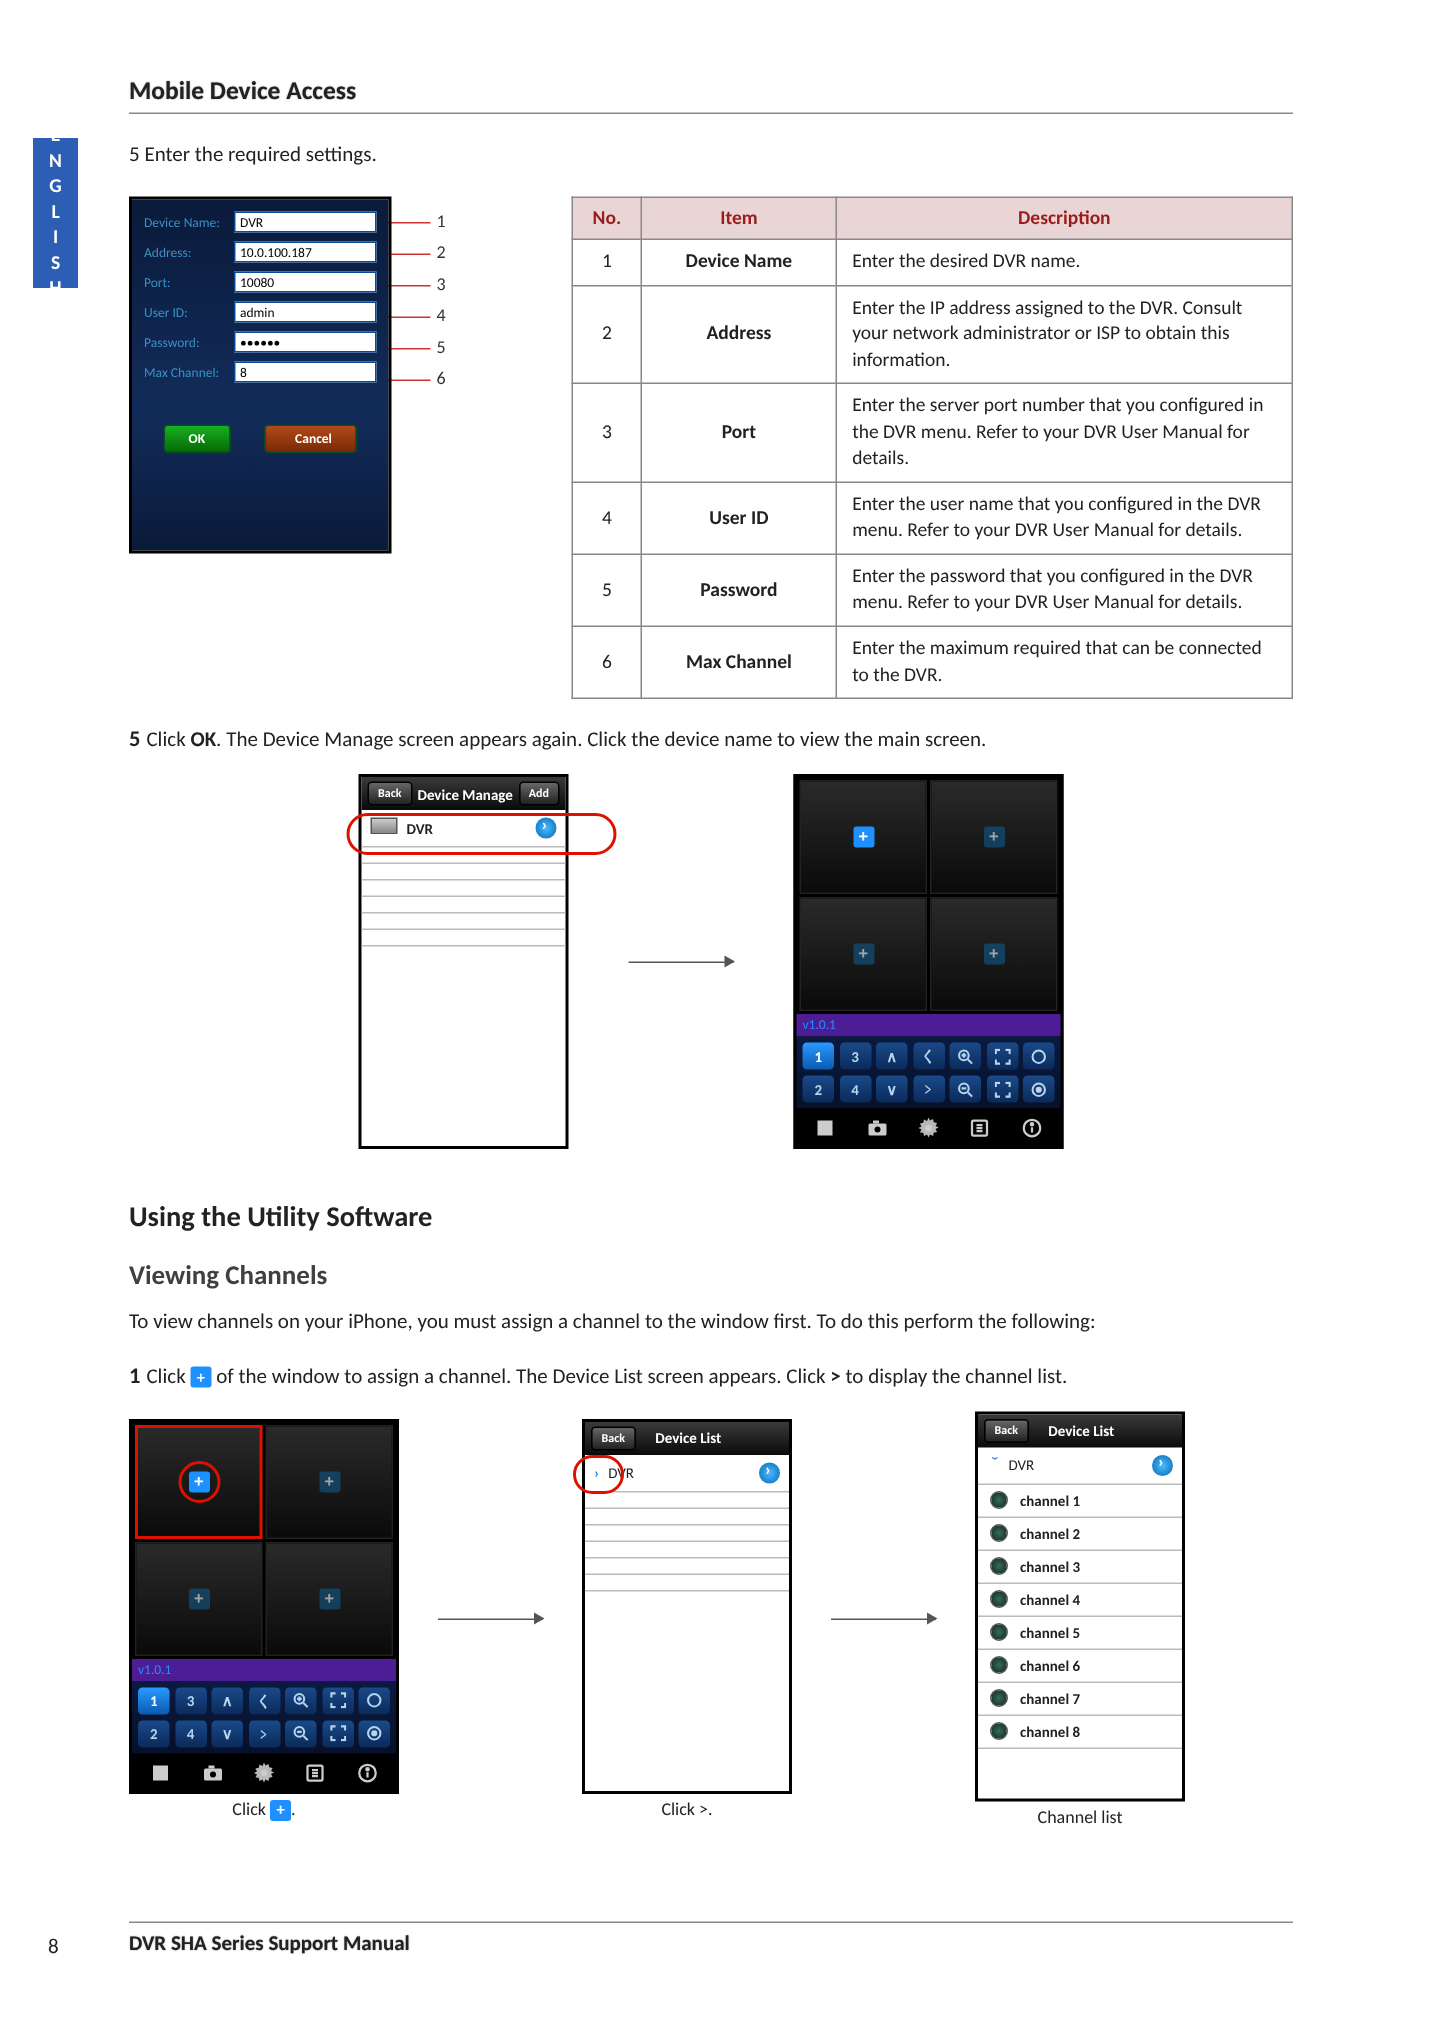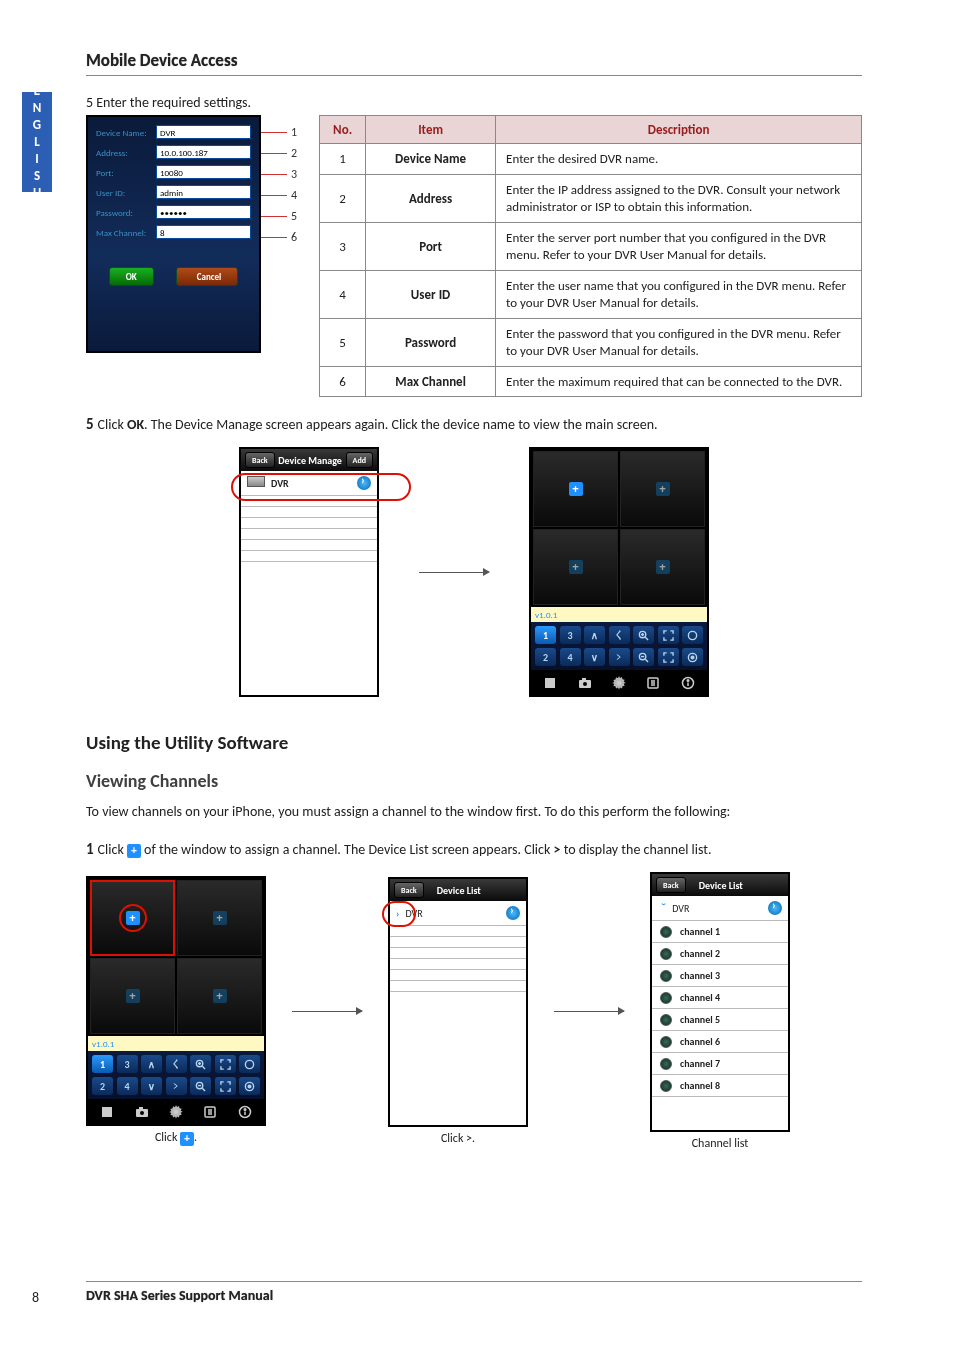--- a/index.html
+++ b/index.html
@@ -36,23 +36,23 @@
     top: 50px;
     width: 776px;
   }
   .section-head {
     font-weight: bold;
     font-size: 17px;
     text-shadow: 0 0 1px #888;
     margin-bottom: 4px;
   }
   .hr { height: 1px; background: #888; margin-bottom: 18px; }
-  .intro { font-size: 14px; margin-bottom: 4px; }
-
-  .top-row { display: flex; gap: 22px; }
+  .intro { font-size: 14px; margin-bottom: 20px; }
+
+  .top-row { display: flex; gap: 56px; }
 
   
   .phone-settings {
     width: 175px;
     height: 238px;
     background: linear-gradient(#0a1a3a,#122c5a 60%,#0a1a3a);
     border: 2px solid #000;
     padding: 8px;
     position: relative;
   }
@@ -100,20 +100,21 @@
     margin-left: -6px;
   }
   .callout-col .co { display:flex; align-items:center; gap:4px;}
   .callout-col .line { width: 32px; height:1px; background:#c33; display:inline-block;}
 
   
   table.deftable {
     border-collapse: collapse;
     width: 616px;
     font-size: 13px;
+    margin-left: 28px;
   }
   table.deftable th, table.deftable td {
     border: 1px solid #888;
     padding: 6px 10px;
     vertical-align: middle;
   }
   table.deftable th {
     background: #e9d5d5;
     color: #9a1c1c;
     text-align: center;
@@ -160,21 +161,21 @@
     background:#000; border:2px solid #000;
     display:flex; flex-direction:column;
     font-size:9px; color:#fff;
     position:relative;
   }
   .grid4 { flex:1; display:grid; grid-template-columns:1fr 1fr; grid-template-rows:1fr 1fr; gap:2px; background:#000; padding:2px;}
   .cell { background:linear-gradient(#2a2a2a,#0a0a0a); display:flex; align-items:center; justify-content:center; border:1px solid #222;}
   .cell.sel{ outline:2px solid #d10; outline-offset:-2px;}
   .plus { width:14px;height:14px; background:#1e90ff; color:#fff; display:flex;align-items:center;justify-content:center; font-weight:bold; font-size:12px; border-radius:2px;}
   .plus.dim{ background:#125a8a; opacity:.6;}
-  .version { color:#1e90ff; font-size:9px; padding:2px 4px; background:#fef9c3;}
+  .version { color:#1e90ff; font-size:9px; padding:2px 4px; background:#4c1d95;}
   .ctrl-rows { background:linear-gradient(#0a1a40,#06102a); padding:2px;}
   .ctrl-rows .r { display:flex; gap:3px; padding:2px 2px; justify-content:space-between;}
   .ctrl-rows .c {
     width:21px;height:18px;border-radius:3px;
     background:linear-gradient(#1a4a8a,#0a2a5a);
     display:flex;align-items:center;justify-content:center;
     color:#b8d4ec; font-size:10px; font-weight:bold;
   }
   .ctrl-rows .c.active{ background:linear-gradient(#2a9aff,#0a5ab0); color:#fff;}
   .ctrl-rows .c svg{width:11px;height:11px;}

